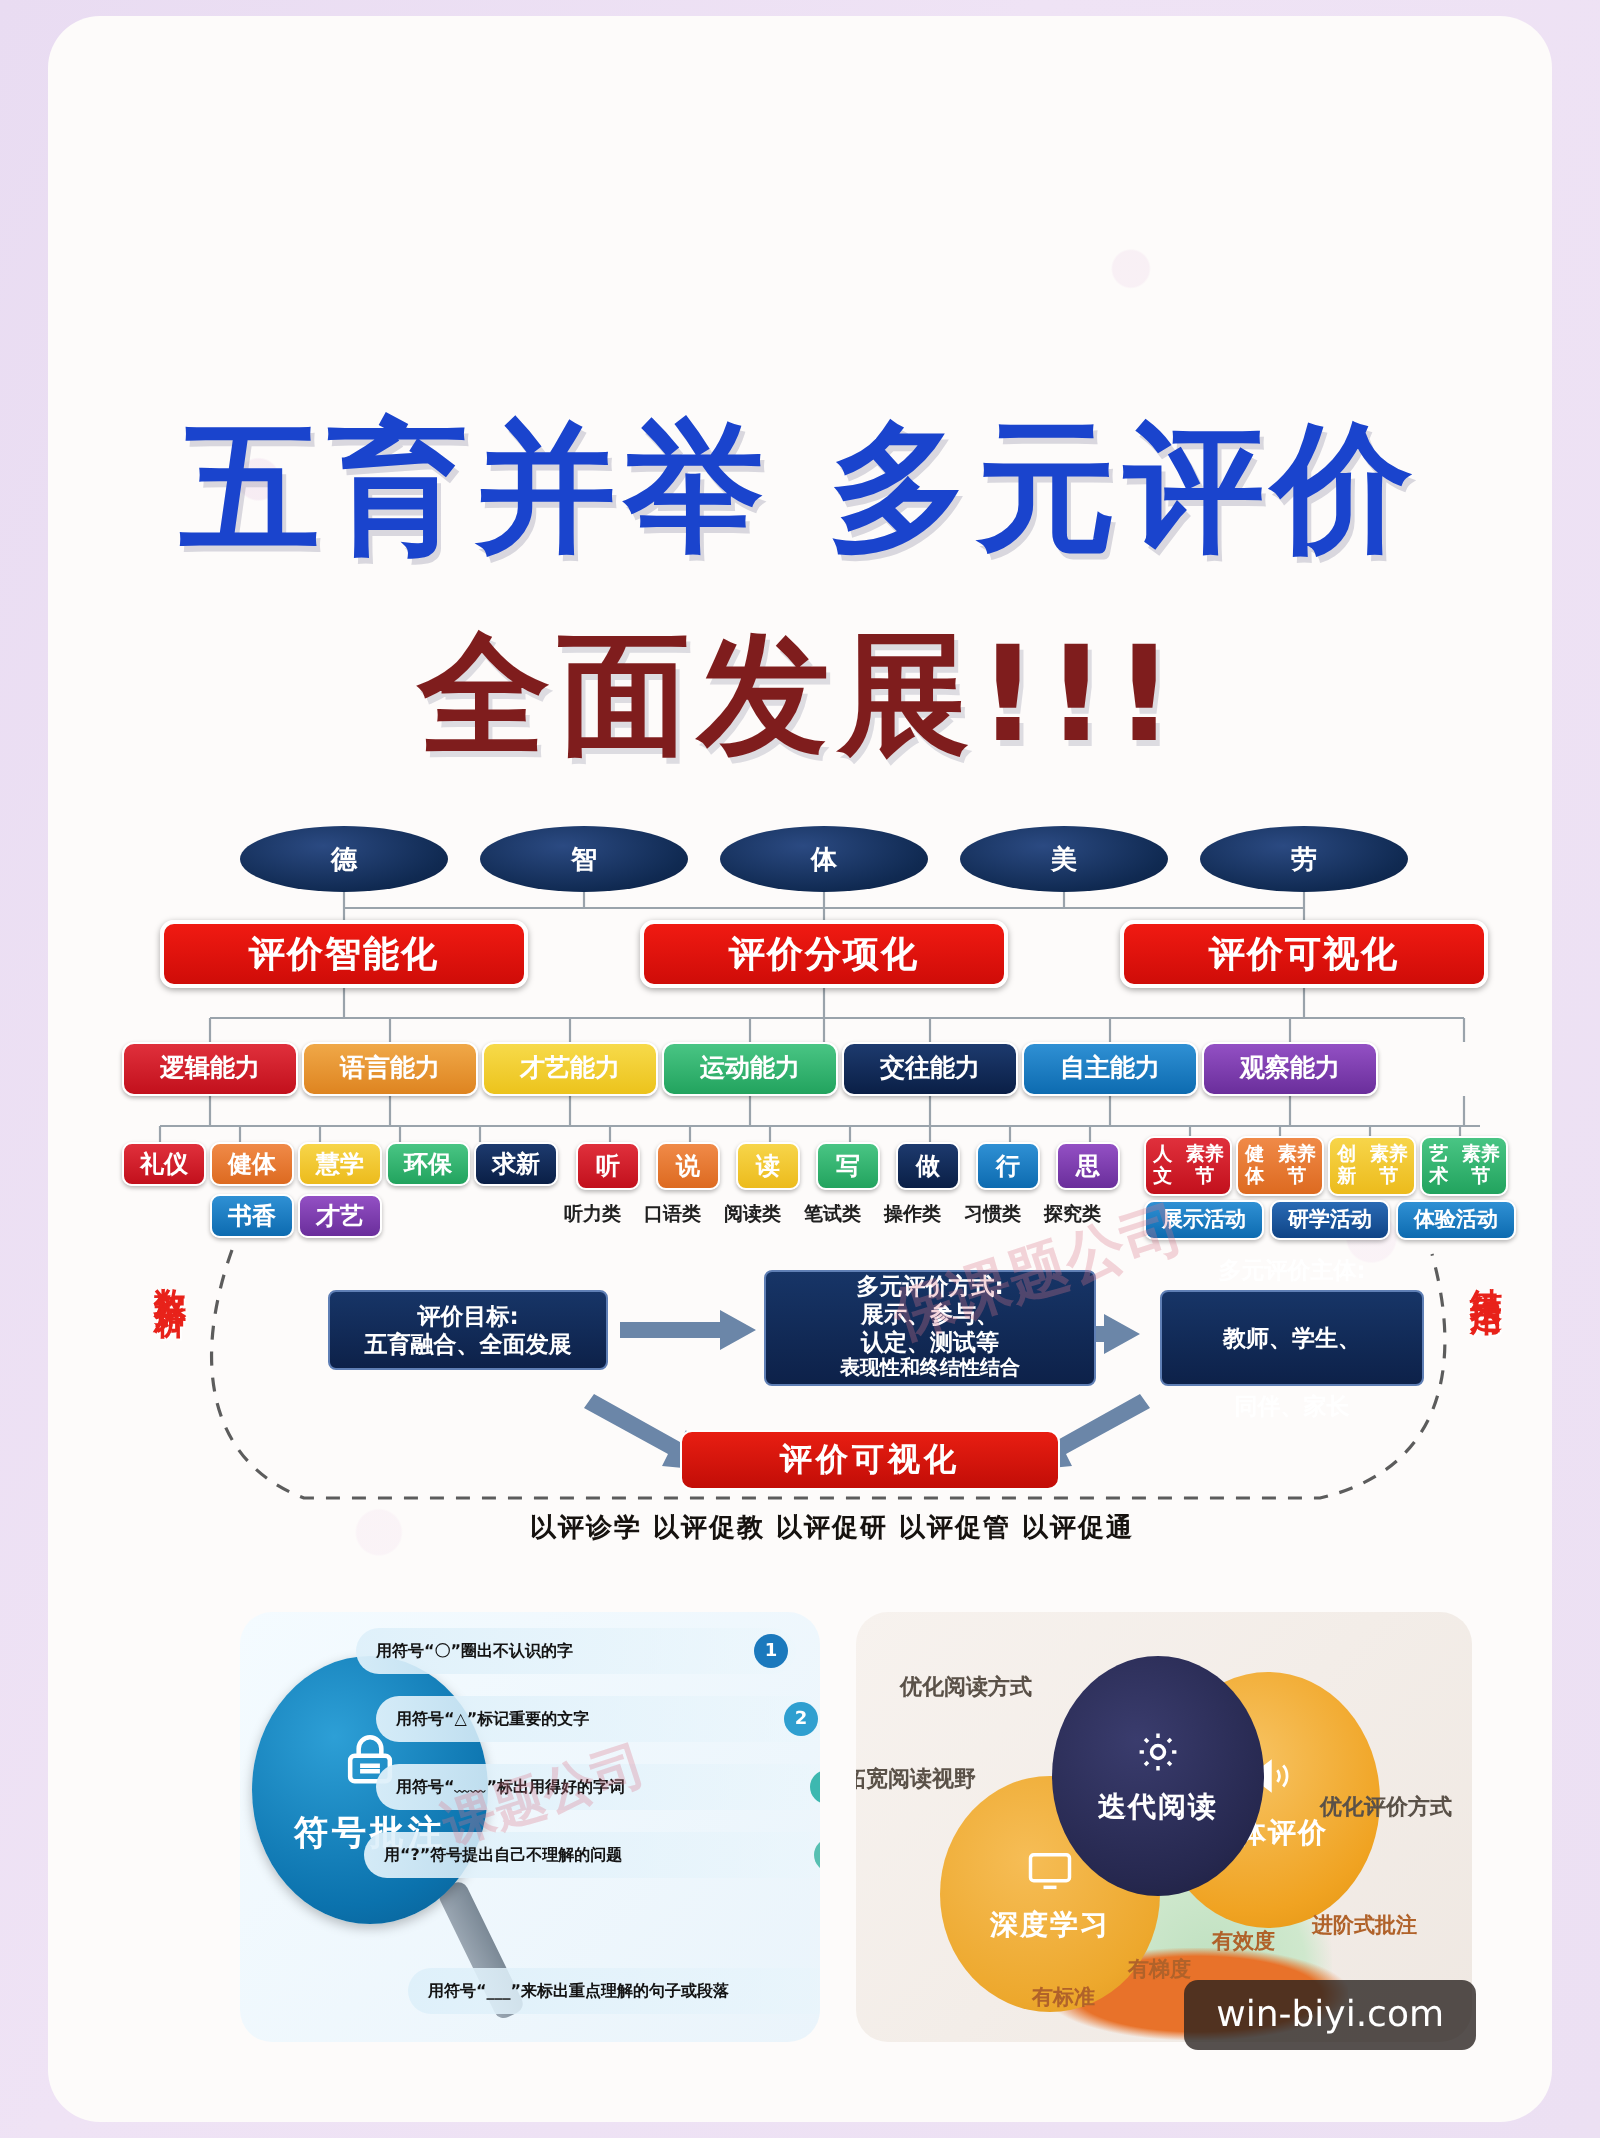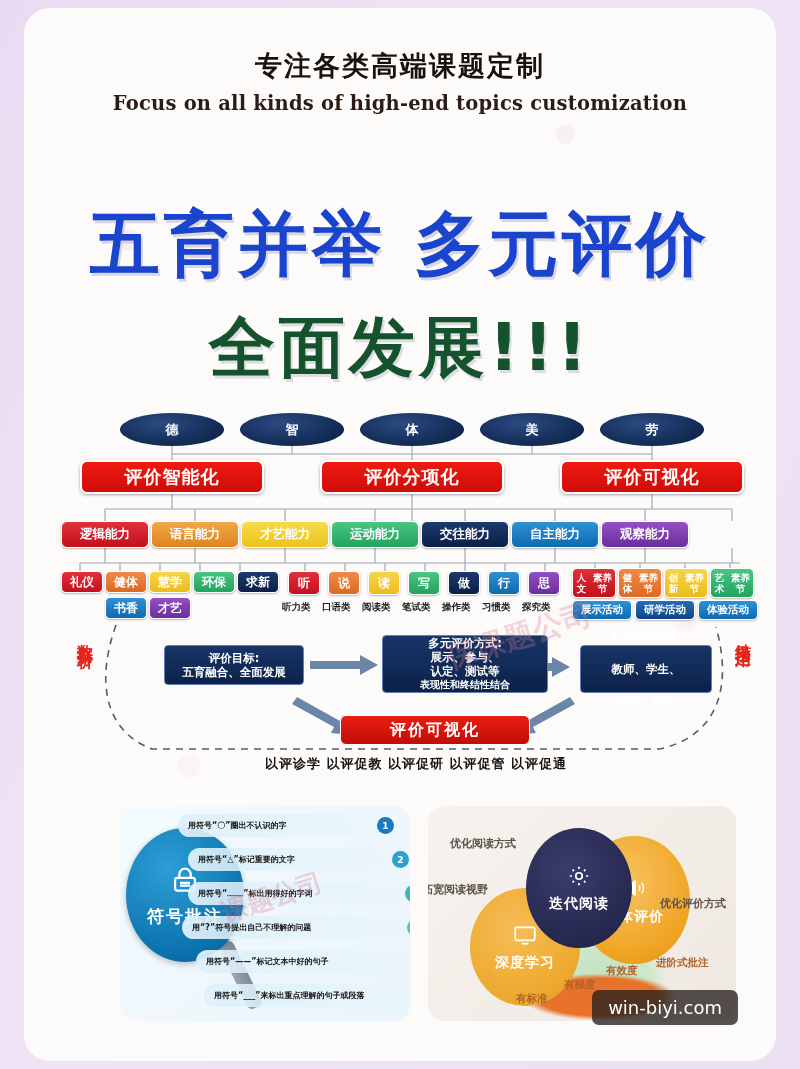--- a/index.html
+++ b/index.html
@@ -43,21 +43,21 @@
     font-weight:700; font-size:19.5px; color:#2b1d14; margin-top:8px; letter-spacing:.2px;
   }
 
   
   .bigtitle {
     position:absolute; left:0; right:0; text-align:center;
     font-family:"DejaVu Sans", sans-serif; font-weight:700;
     letter-spacing:4px;
   }
   .t1 { top:190px; font-size:70px; color:#1a44cd; text-shadow:2px 3px 0 rgba(150,150,170,.35); }
-  .t2 { top:295px; font-size:66px; color:#14532d; text-shadow:2px 3px 0 rgba(150,150,170,.3); }
+  .t2 { top:295px; font-size:66px; color:#7f1d1d; text-shadow:2px 3px 0 rgba(150,150,170,.3); }
 
   
   .diagram { position:absolute; left:36px; top:405px; width:712px; height:360px; }
 
   .oval-row { position:absolute; left:60px; top:0; width:600px; height:34px; }
   .oval {
     position:absolute; top:0; width:104px; height:33px;
     background: radial-gradient(ellipse at 40% 30%, #2b4a82 0%, #102a52 70%, #0b1f42 100%);
     border-radius:50%;
     color:#fff; font-size:13px; font-weight:700;
@@ -200,24 +200,20 @@
     font-size:30px; transform:rotate(-18deg); pointer-events:none;
     font-family:"DejaVu Sans", sans-serif;
   }
 </style>
 </head>
 <body>
 
 <div class="page">
   <div class="card">
 
-    <div class="hdr">
-      <div class="hdr-cn">专注各类高端课题定制</div>
-      <div class="hdr-en">Focus on all kinds of high-end topics customization</div>
-    </div>
 
     <div class="bigtitle t1">五育并举 多元评价</div>
     <div class="bigtitle t2">全面发展!!!</div>
 
     <div class="diagram">
       <svg class="lines">
         <g stroke="#9aa3ab" stroke-width="1.1" fill="none">
 
           <line x1="112" y1="33" x2="112" y2="47"></line>
           <line x1="232" y1="33" x2="232" y2="41"></line>
@@ -387,24 +383,20 @@
         <span class="bullet" style="background:#2f9fd0">2</span>
       </div>
       <div class="anno" style="left:68px;top:76px;width:238px;">
         <span class="txt">用符号“﹏﹏”标出用得好的字词</span>
         <span class="bullet" style="background:#3db8b0">3</span>
       </div>
       <div class="anno" style="left:62px;top:110px;width:246px;">
         <span class="txt">用“?”符号提出自己不理解的问题</span>
         <span class="bullet" style="background:#58c0b2">4</span>
       </div>
-      <div class="anno" style="left:76px;top:144px;width:244px;">
-        <span class="txt">用符号“——”标记文本中好的句子</span>
-
-      </div>
       <div class="anno" style="left:84px;top:178px;width:250px;">
         <span class="txt">用符号“___”来标出重点理解的句子或段落</span>
 
       </div>
     </div>
 
     <div class="panelR">
       <div class="handprint"></div>
       <div class="orangeblob"></div>
 

